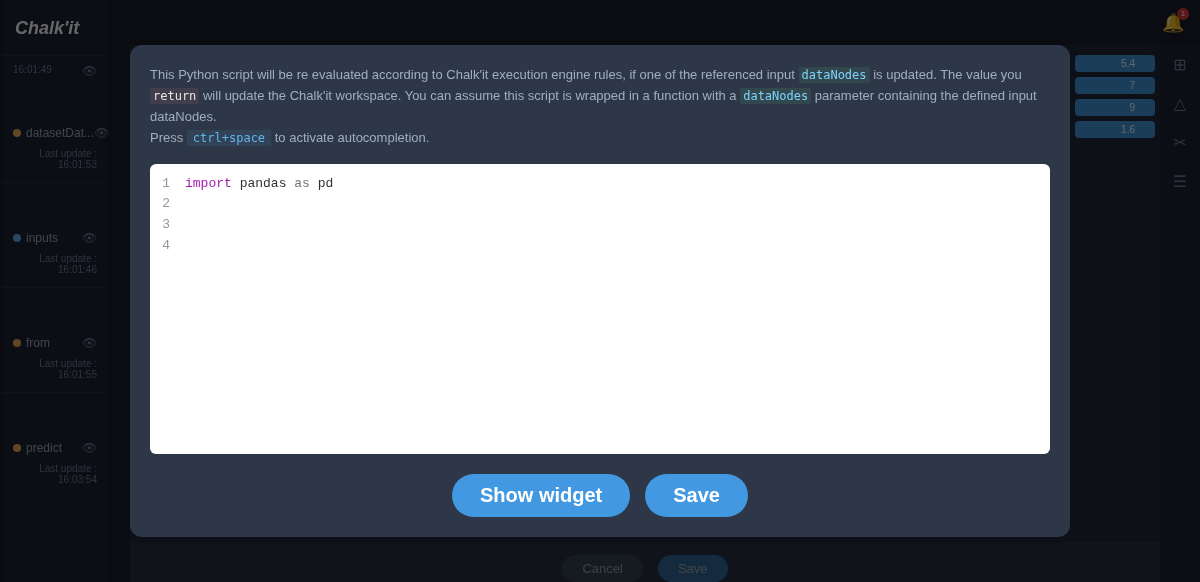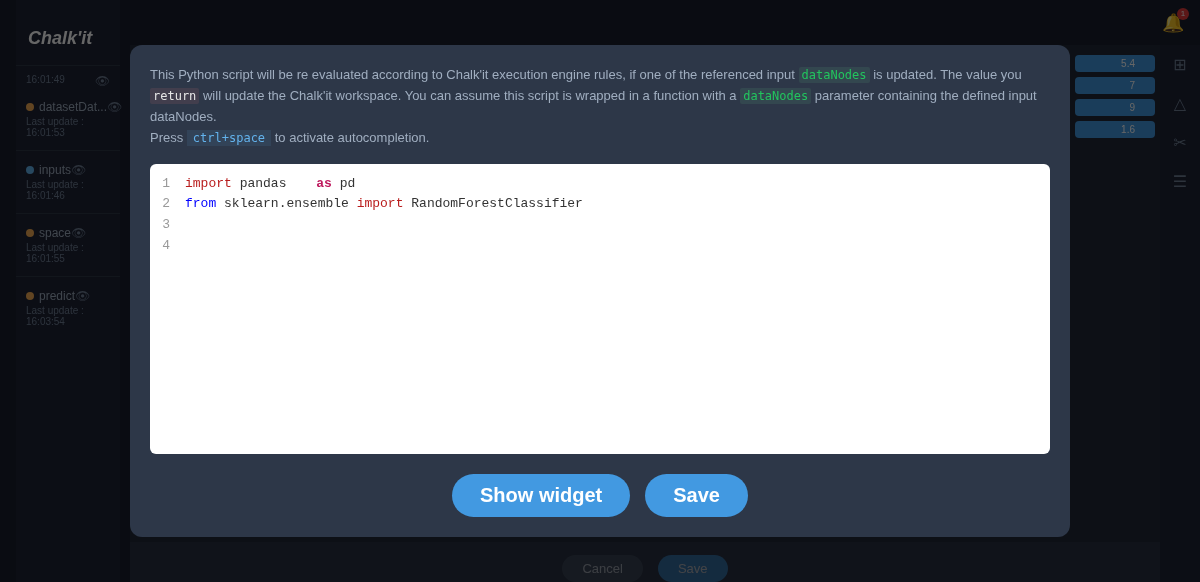--- a/index.html
+++ b/index.html
@@ -16,28 +16,28 @@
     
     .bg-layer {
       position: absolute;
       inset: 0;
       background: #1a1f2e;
     }
 
     
     .sidebar {
       position: absolute;
-      left: 16px;
+      left: 3px;
       top: 0;
       width: 104px;
       height: 582px;
       background: #1e2336;
       display: flex;
       flex-direction: column;
-      padding-top: 20px;
+      padding-top: 10px;
     }
 
     .logo-area {
       padding: 8px 12px 12px;
       display: flex;
       align-items: center;
     }
 
     .logo-text {
       color: white;
@@ -47,21 +47,23 @@
     }
 
     .sidebar-item {
       padding: 8px 10px;
       cursor: pointer;
     }
 
     .sidebar-item-header {
       display: flex;
       align-items: center;
+      justify-content: space-between;
       margin-bottom: 2px;
+      margin-top: 36px;
     }
 
     .sidebar-item-name {
       color: #a0aec0;
       font-size: 12px;
       display: flex;
       align-items: center;
       gap: 5px;
     }
 
@@ -72,21 +74,22 @@
       background: #f6ad55;
     }
 
     .sidebar-item-name .dot.blue {
       background: #63b3ed;
     }
 
     .sidebar-item-meta {
       color: #718096;
       font-size: 10px;
-      margin-top: 2px;
+      margin-top: 8px;
+      text-align: right;
     }
 
     .eye-icon {
       color: #718096;
       font-size: 12px;
       cursor: pointer;
     }
 
     .sidebar-divider {
       height: 1px;
@@ -241,21 +244,21 @@
       gap: 15px;
     }
 
     .modal-description {
       color: #a0aec0;
       font-size: 13px;
       line-height: 1.6;
     }
 
     .modal-description .highlight-datanode {
-      color: #22c55e;
+      color: #7dd3fc;
       font-family: monospace;
       font-size: 12px;
       background: rgba(104, 211, 145, 0.1);
       padding: 1px 3px;
       border-radius: 2px;
     }
 
     .modal-description .highlight-return {
       color: #e5e5e5;
       font-family: monospace;
@@ -299,23 +302,23 @@
       text-align: right;
       padding-right: 15px;
       user-select: none;
       flex-shrink: 0;
     }
 
     .line-content {
       color: #333;
     }
 
-    .kw-import { color: #b91c1c; font-weight: 500; }
+    .kw-import { color: #a21caf; font-weight: 500; }
     .kw-from { color: #0000ff; font-weight: 500; }
-    .kw-as { color: #be185d; font-weight: 700; margin-left: 22px; }
+    .kw-as { color: #737373; font-weight: 400; }
 
     
     .modal-footer {
       display: flex;
       align-items: center;
       justify-content: center;
       gap: 15px;
       padding-top: 5px;
     }
 
@@ -389,21 +392,21 @@
       <span>16:01:46</span>
     </div>
   </div>
 
   <div class="sidebar-divider"></div>
 
   <div class="sidebar-item">
     <div class="sidebar-item-header">
       <div class="sidebar-item-name">
         <span class="dot"></span>
-        <span>space</span>
+        <span>from</span>
       </div>
       <span class="eye-icon">👁</span>
     </div>
     <div class="sidebar-item-meta">
       <span>Last update :</span>
       <span>16:01:55</span>
     </div>
   </div>
 
   <div class="sidebar-divider"></div>
@@ -471,26 +474,20 @@
         <span class="line-number">1</span>
         <span class="line-content">
           <span class="kw-import">import</span>
           <span> pandas </span>
           <span class="kw-as">as</span>
           <span> pd</span>
         </span>
       </div>
       <div class="code-line">
         <span class="line-number">2</span>
-        <span class="line-content">
-          <span class="kw-from">from</span>
-          <span> sklearn.ensemble </span>
-          <span class="kw-import">import</span>
-          <span> RandomForestClassifier</span>
-        </span>
       </div>
       <div class="code-line">
         <span class="line-number">3</span>
         <span class="line-content"></span>
       </div>
       <div class="code-line">
         <span class="line-number">4</span>
         <span class="line-content"></span>
       </div>
     </div>

